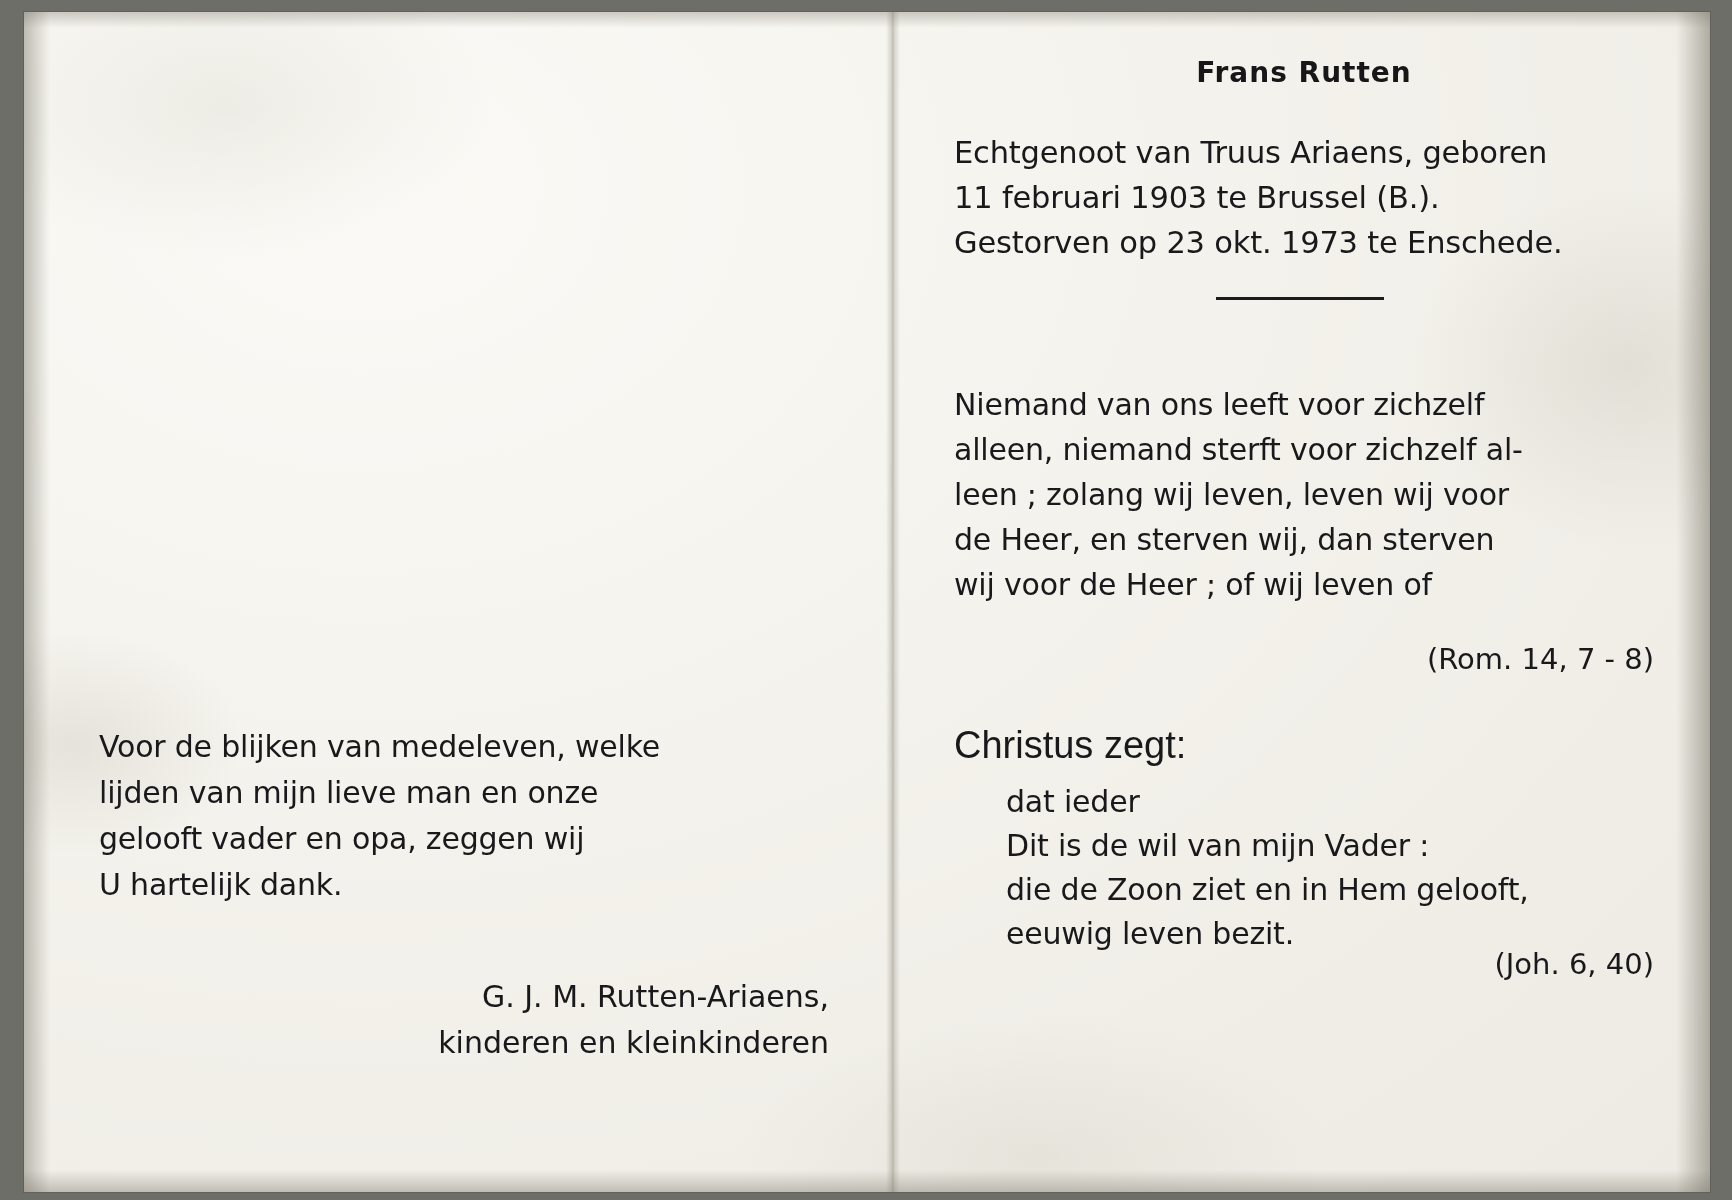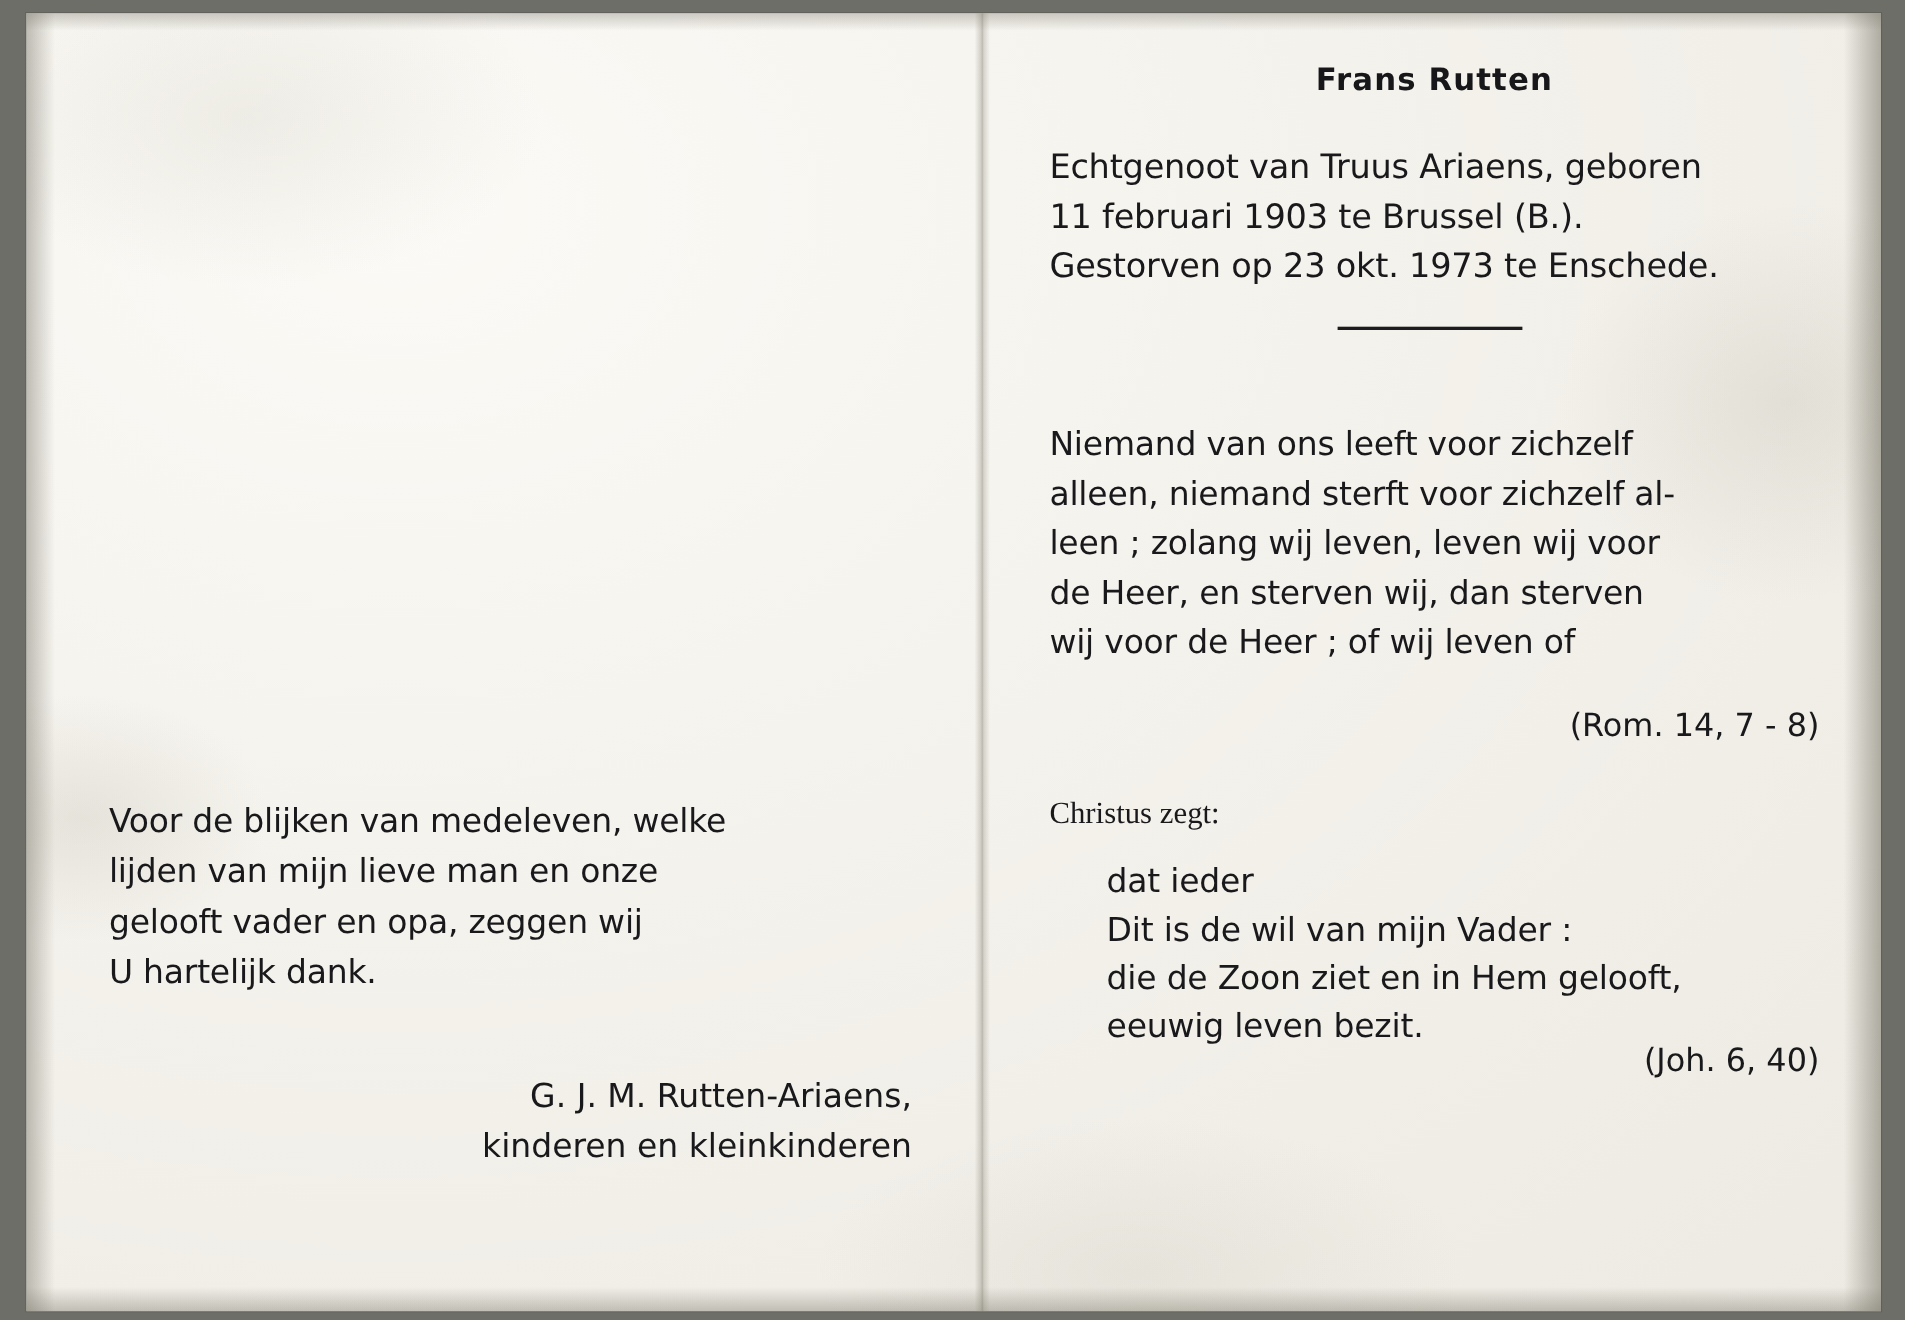--- a/index.html
+++ b/index.html
@@ -161,22 +161,22 @@
     text-align: right;
     font-family: "DejaVu Sans", sans-serif;
     font-size: 29px;
     color: #19191c;
   }
 
   .christus-says {
     position: absolute;
     top: 712px;
     left: 0;
-    font-family: Liberation Serif, serif;
-    font-size: 28px;
+    font-family: Liberation Sans, sans-serif;
+    font-size: 38px;
     color: #19191c;
   }
 
   .scripture-2 {
     position: absolute;
     top: 768px;
     left: 52px;
     width: 648px;
     font-family: "DejaVu Sans", sans-serif;
     font-size: 30px;

